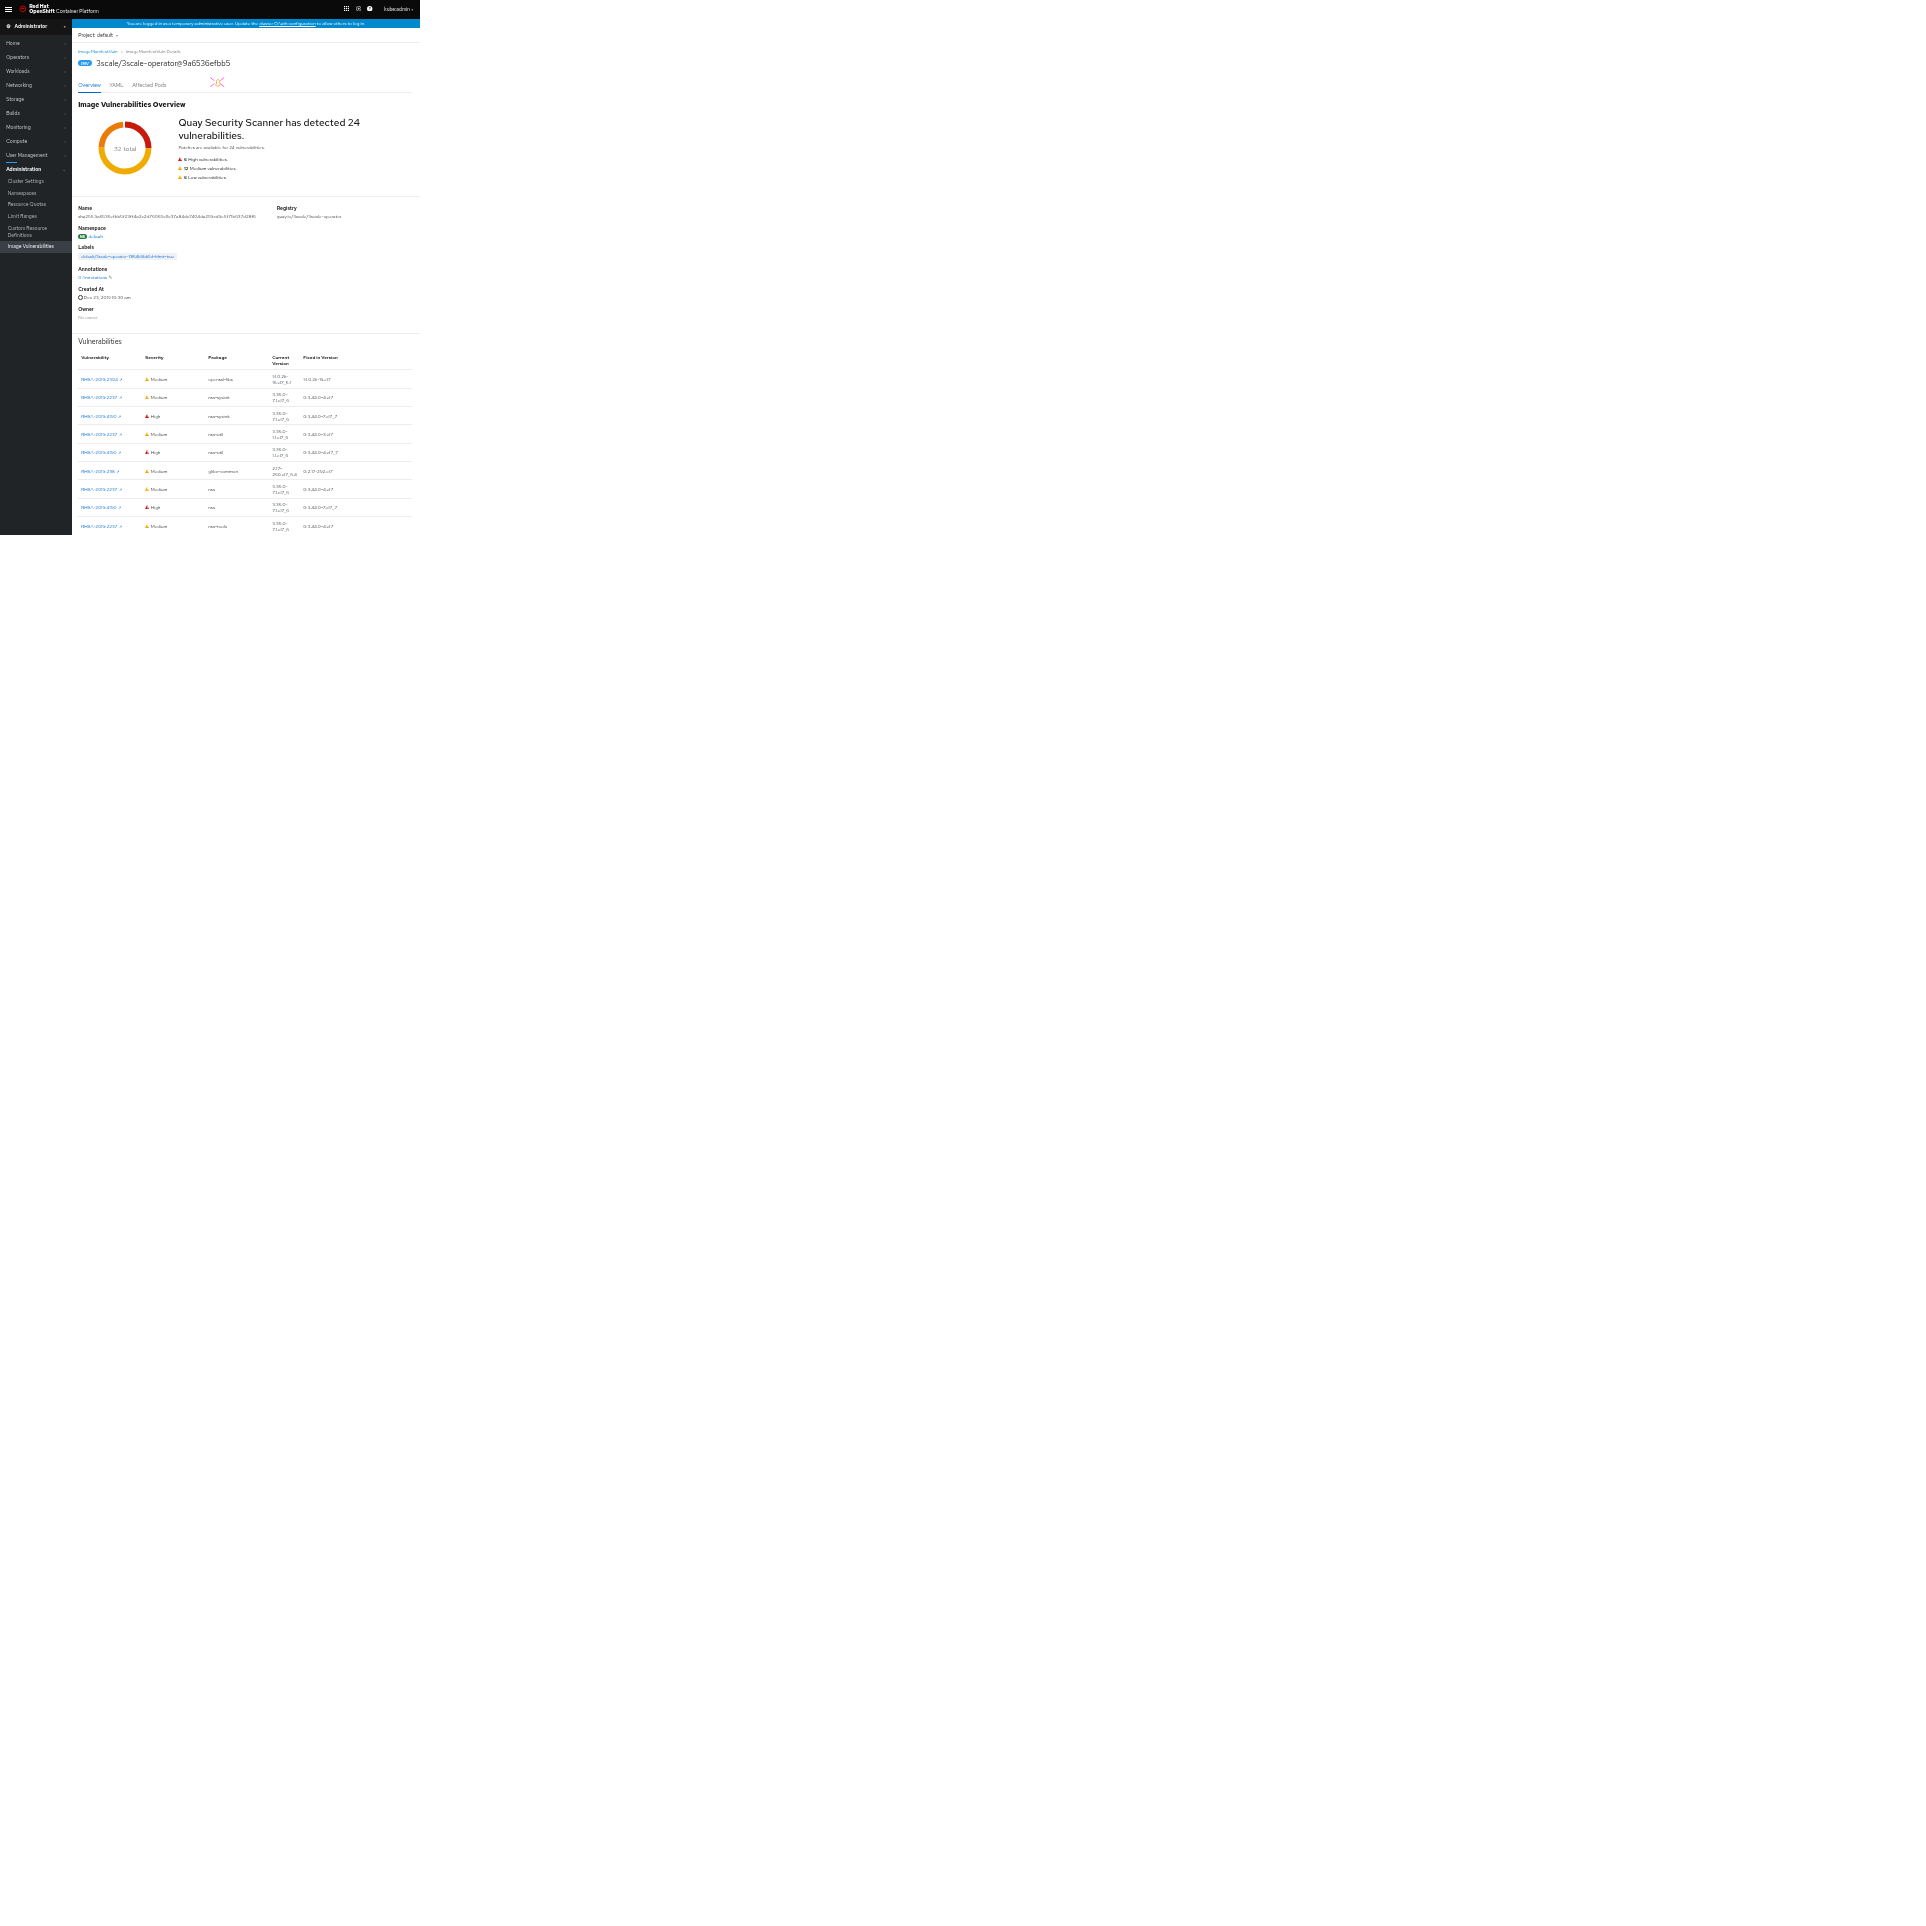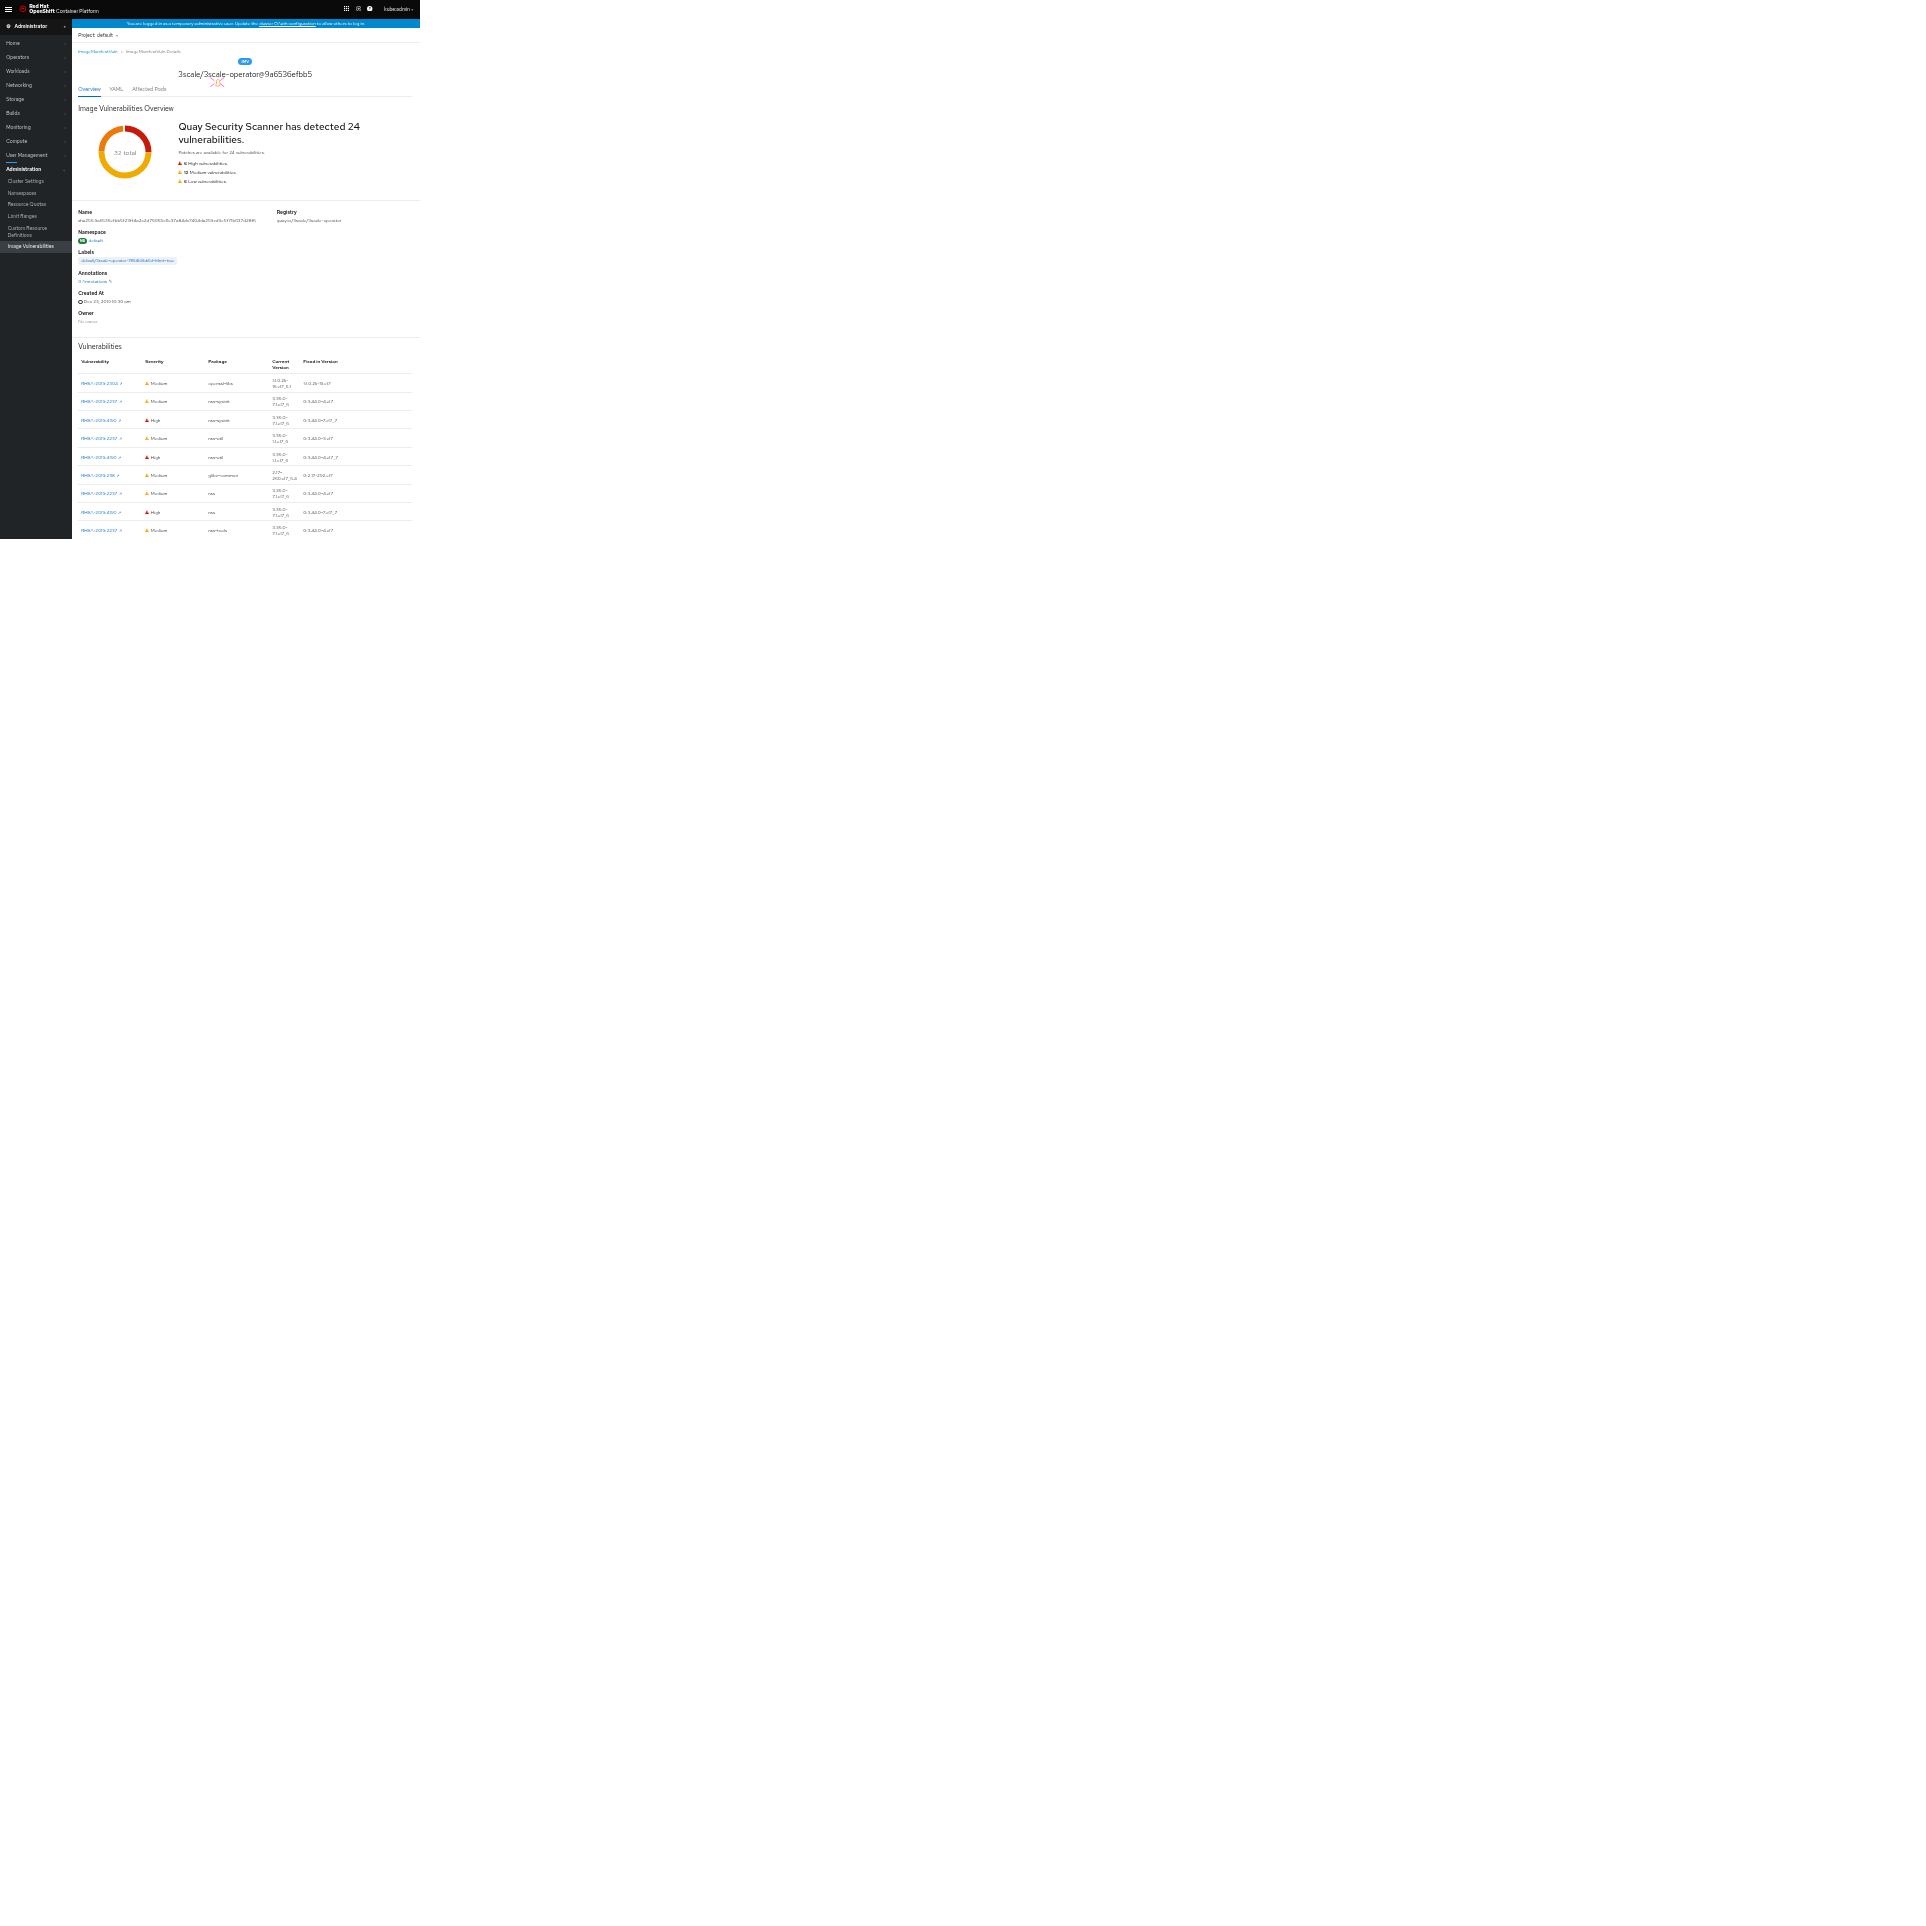--- a/index.html
+++ b/index.html
@@ -32,31 +32,31 @@
     .main { flex:1; background:#fff; position:relative; }
     .banner { background:#0088ce; color:#fff; font-size:4.6px; text-align:center; padding: 1.9px 0; }
     .banner a { color:#fff; text-decoration:underline; }
     .proj-bar { height:14.6px; border-bottom:0.4px solid #ededed; display:flex;align-items:center; padding-left:6.2px; font-size:5px; }
     .proj-bar .lbl { margin-right:1.5px; color:#151515; }
     .proj-bar .val { color:#151515; font-weight:400; margin-right:3.1px; }
 
     .content-pad { padding: 5.4px 7.7px 0 6.2px; }
     .breadcrumb { font-size:4.6px; color:#737679; margin-bottom:3.9px; }
     .breadcrumb a { color:#0088ce; text-decoration:none; }
-    .hdr-row { display:flex; align-items:center; gap:4.6px; margin-bottom: 7px; flex-direction: column; }
+    .hdr-row { display:flex; align-items:center; gap:4.6px; margin-bottom: 14px; }
     .badge-imv { background:#2b9af3; color:#fff; font-size:3.9px; font-weight:600; padding:0.8px 3.1px; border-radius:3.9px; }
     .page-title { font-size:7.7px; font-weight:400; }
 
     .tabs { display:flex; gap:8.5px; border-bottom:0.4px solid #ededed; }
     .tab { padding: 0 0 3.1px 0; font-size:5.4px; color:#737679; cursor:pointer; position:relative; }
     .tab.active { color:#0066cc; }
     .tab.active::after { content:""; position:absolute; left:0; right:0; bottom:-0.4px; height:0.8px; background:#0066cc; }
     .cursor-overlay { position:absolute; pointer-events:none; }
 
-    .section-title { font-size:7px; font-weight:400; margin: 7px 0 4.6px 0; }
+    .section-title { font-size:7px; font-weight:700; margin: 7px 0 4.6px 0; }
 
     .overview-flex { display:flex; gap:16px; }
     .donut-wrap { width:62px; height:62px; margin: 3.1px 6.2px 7.7px 16px; position:relative; }
     .donut-label { position:absolute; top:50%; left:50%; transform:translate(-50%,-50%); font-size:6.5px; color:#737679; text-align:center; white-space:nowrap; }
     .scan-block { flex:1; padding-top: 2.3px; }
     .scan-head { font-size:10px; font-weight:500; margin-bottom:2.3px; }
     .scan-sub { font-size:4.6px; color:#393f44; margin-bottom:3.9px; }
     .sev-row { font-size:4.6px; display:flex; align-items:center; gap:1.5px; padding:1.5px 0; }
     .sev-row b { font-weight:600; }
 

